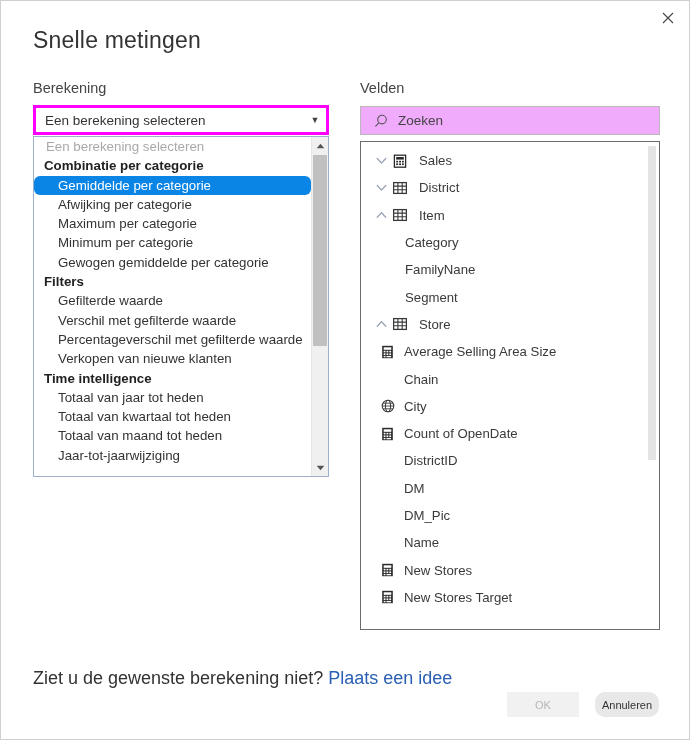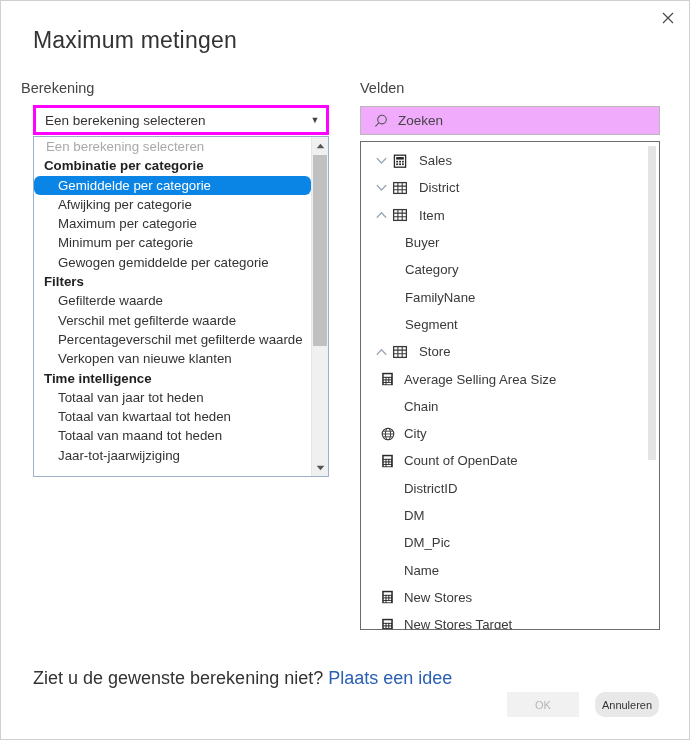--- a/index.html
+++ b/index.html
@@ -51,21 +51,21 @@
     letter-spacing: .2px;
     white-space: nowrap;
   }
 
   .section-label {
     position: absolute;
     font-size: 14.5px;
     color: #444444;
     white-space: nowrap;
   }
-  #label-berekening { left: 20px; top: 79px; }
+  #label-berekening { left: 32px; top: 79px; }
   #label-velden     { left: 359px; top: 79px; }
 
   
   #combo-wrap {
     position: absolute;
     left: 32px;
     top: 104px;
     width: 296px;
     height: 30px;
     box-sizing: border-box;
@@ -299,21 +299,21 @@
 <body>
 
 <div id="dialog">
 
   <button id="close-btn" aria-label="close">
     <svg width="12" height="12" viewBox="0 0 12 12">
       <path d="M1 1 L11 11 M11 1 L1 11" stroke="#444" stroke-width="1.1" fill="none"></path>
     </svg>
   </button>
 
-  <div class="dlg-title">Maximum metingen</div>
+  <div class="dlg-title">Snelle metingen</div>
 
   <div class="section-label" id="label-berekening">Berekening</div>
 
   <div id="combo-wrap">
     <div id="combo-inner">
       <span id="combo-value">Een berekening selecteren</span>
       <span id="combo-arrow">▼</span>
     </div>
   </div>
 
@@ -408,23 +408,20 @@
           </span>
           <span class="tbl-icon">
             <svg width="14" height="14" viewBox="0 0 14 14">
               <rect x="0.6" y="1.6" width="12.8" height="10.8" fill="none" stroke="#3a3a3a" stroke-width="1.3"></rect>
               <path d="M0.6 5.1 H13.4 M0.6 8.7 H13.4 M4.9 1.6 V12.4 M9.2 1.6 V12.4" stroke="#3a3a3a" stroke-width="1.1"></path>
             </svg>
           </span>
           <span class="fld-label">Item</span>
         </div>
         <div class="fld-row child">
-          <span class="fld-label">Buyer</span>
-        </div>
-        <div class="fld-row child">
           <span class="fld-label">Category</span>
         </div>
         <div class="fld-row child">
           <span class="fld-label">FamilyNane</span>
         </div>
         <div class="fld-row child">
           <span class="fld-label">Segment</span>
         </div>
         <div class="fld-row table">
           <span class="chev">

